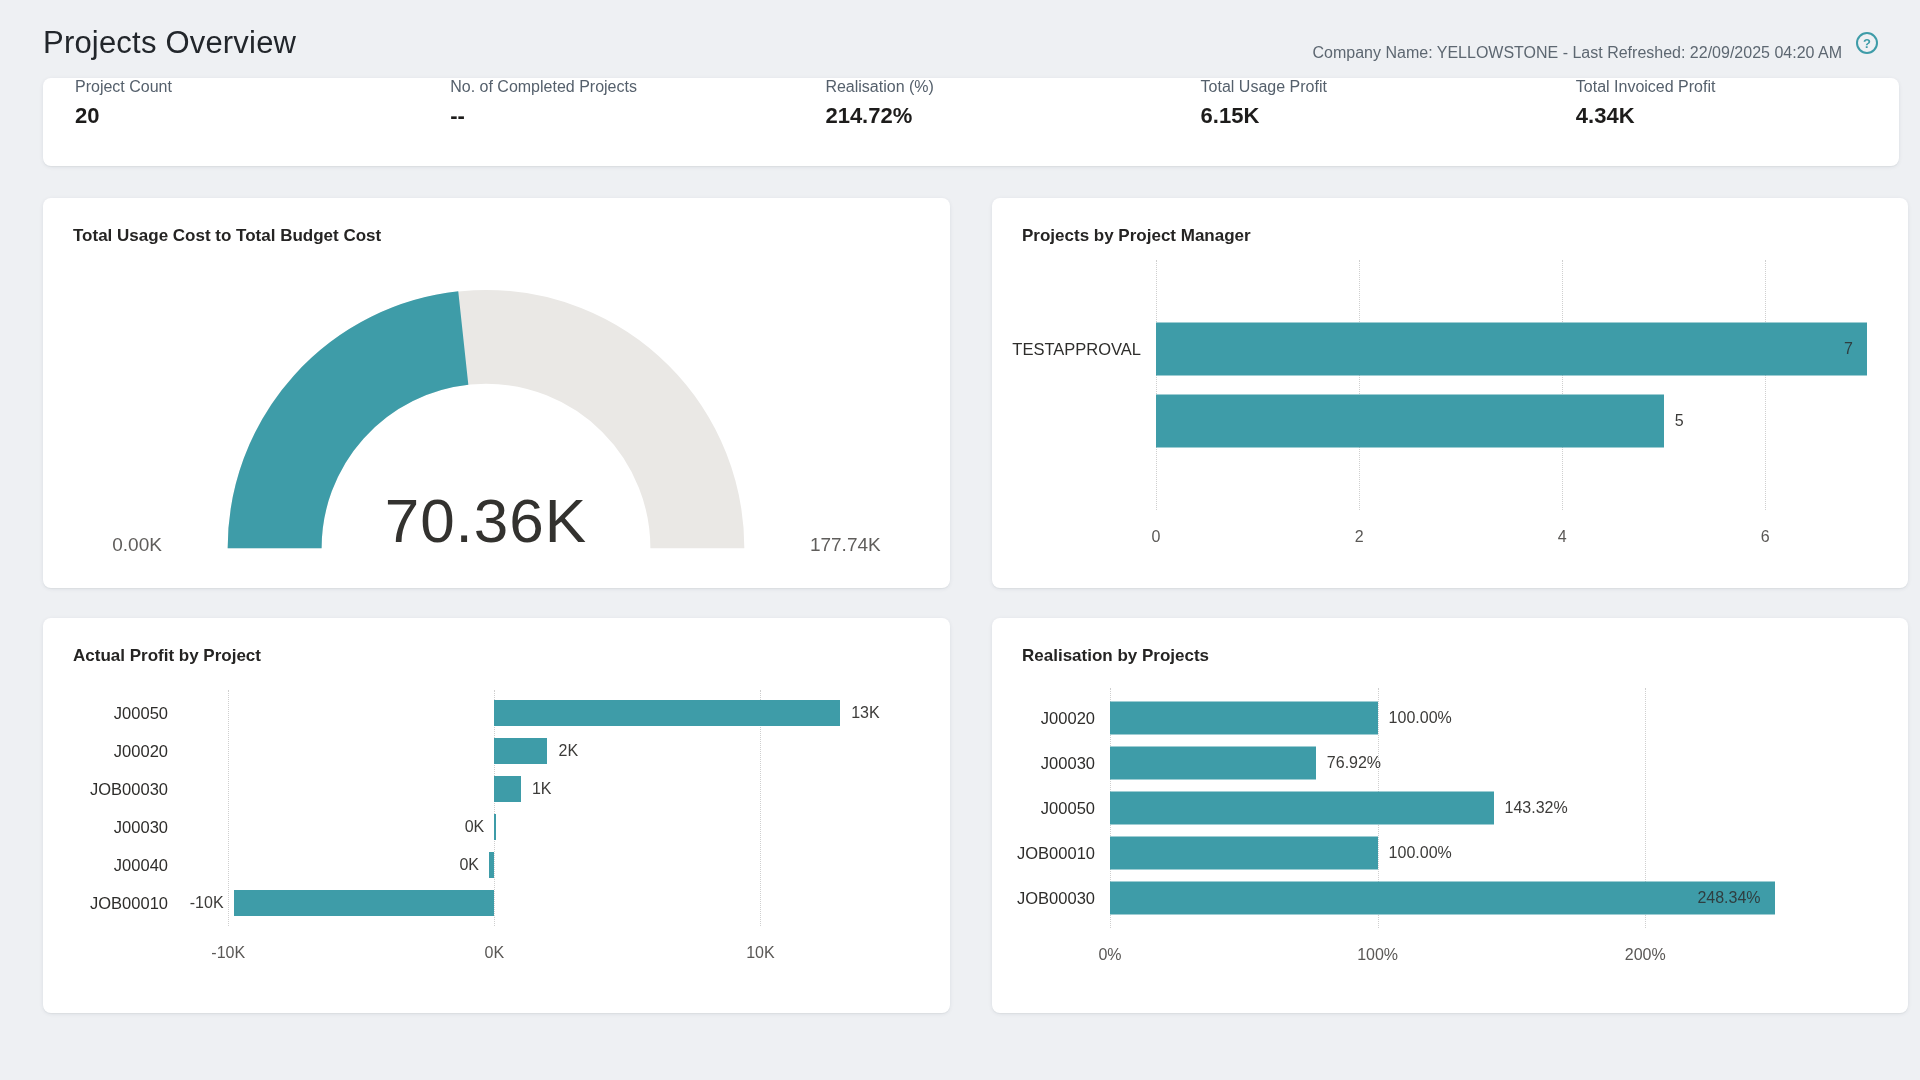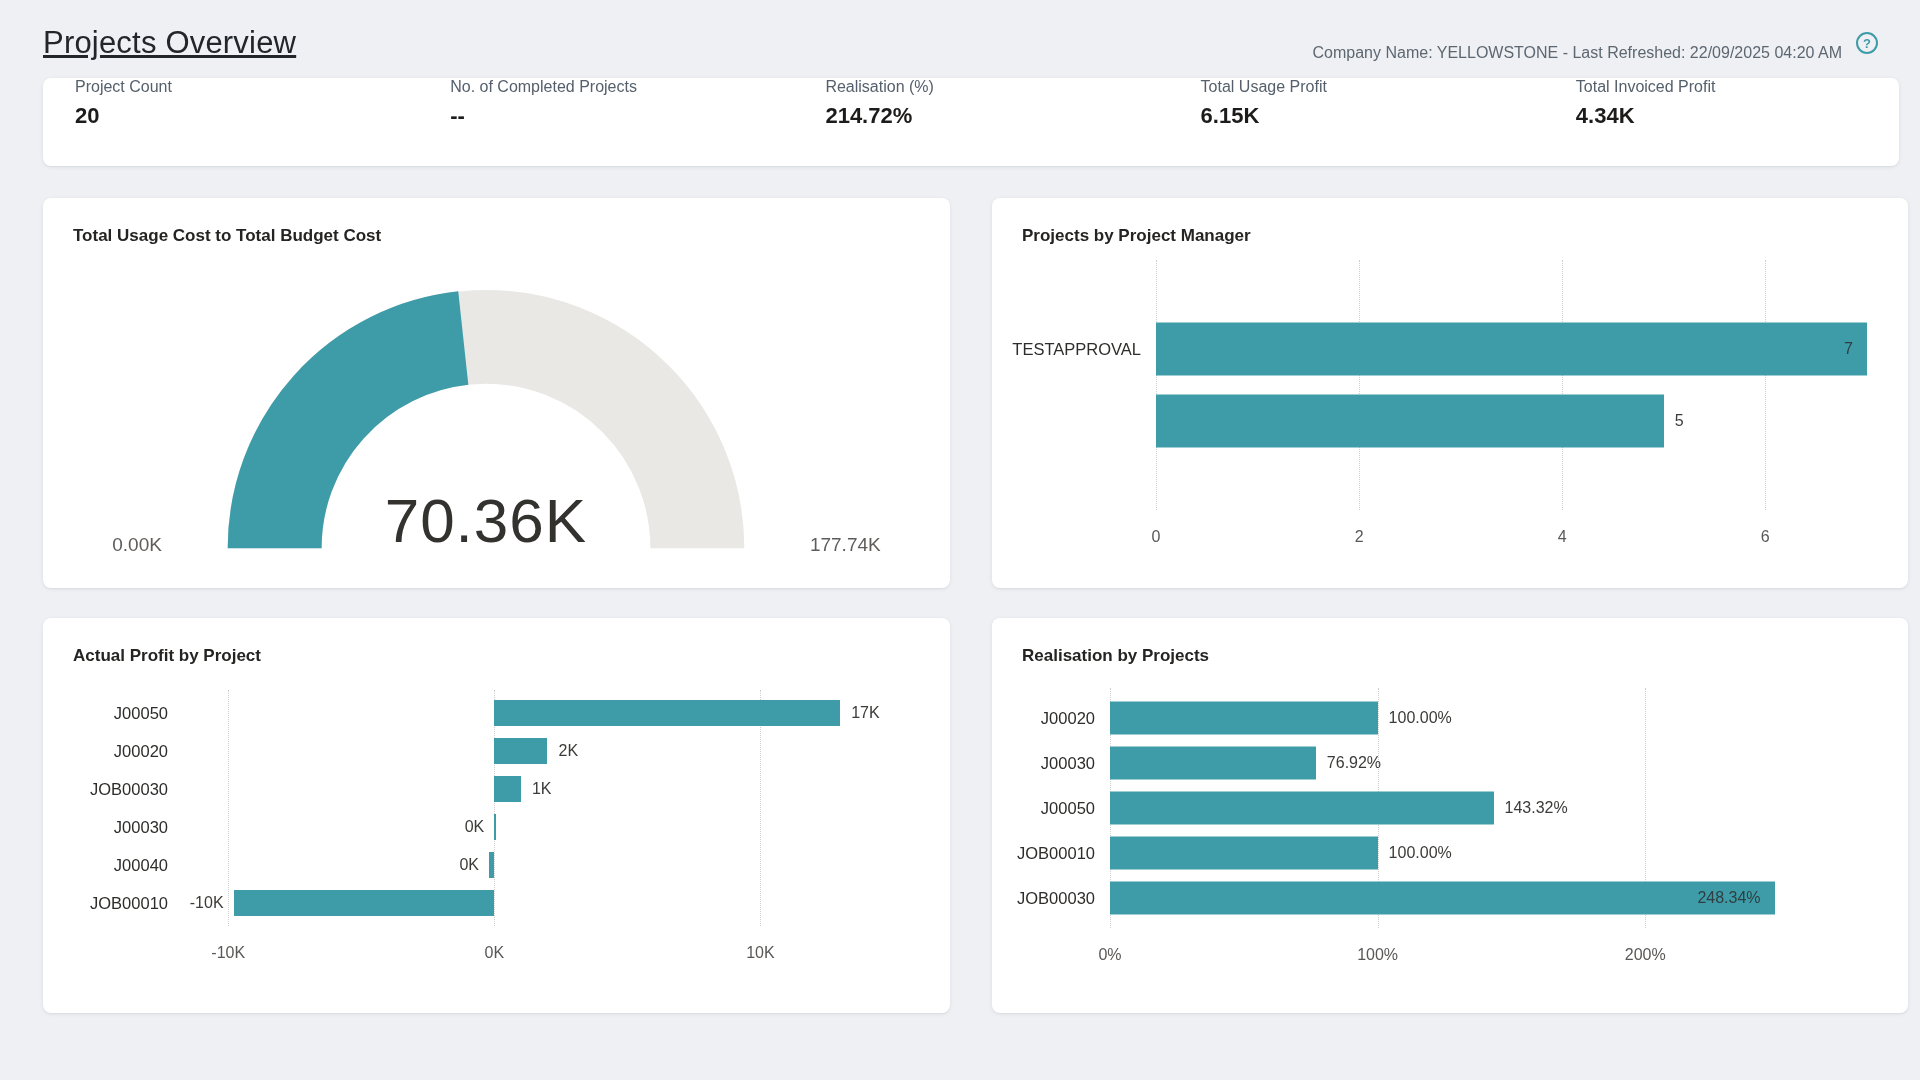--- a/index.html
+++ b/index.html
@@ -7,21 +7,21 @@
   body {
     background:#EEF0F3;
     font-family:"Liberation Sans", sans-serif;
     color:#252423;
   }
   
   .topbar {
     display:flex; align-items:center; justify-content:space-between;
     padding:24px 14px 16px 43px;
   }
-  .page-title { font-size:31px; font-weight:400; color:#22262b; letter-spacing:.2px;text-decoration:underline; }
+  .page-title { font-size:31px; font-weight:400; color:#22262b; letter-spacing:.2px; }
   .top-meta { display:flex; align-items:center; gap:14px; }
   .meta-text { font-size:16px; color:#5d6771;margin-top:20px; }
   .help-icon {
     width:22px; height:22px; border-radius:50%;
     border:2px solid #3E9CA8; color:#3E9CA8;
     display:flex; align-items:center; justify-content:center;
     font-size:13px; font-weight:700; cursor:pointer; margin-right:28px;
   }
   
   .card {
@@ -189,21 +189,21 @@
           <div class="cat">J00040</div>
           <div class="cat">JOB00010</div>
         </div>
       <div>
         <div class="plot">
             <div class="gridline" style="left: 6.13718%;"></div>
             <div class="gridline" style="left: 42.2383%;"></div>
             <div class="gridline" style="left: 78.3394%;"></div>
             <div class="brow">
               <div class="bar" style="left: 42.2383%; width: 46.9314%;"></div>
-              <div class="vlabel" style="left: 89.1697%;">17K</div>
+              <div class="vlabel" style="left: 89.1697%;">13K</div>
             </div>
             <div class="brow">
               <div class="bar" style="left: 42.2383%; width: 7.22022%;"></div>
               <div class="vlabel" style="left: 49.4585%;">2K</div>
             </div>
             <div class="brow">
               <div class="bar" style="left: 42.2383%; width: 3.61011%;"></div>
               <div class="vlabel" style="left: 45.8484%;">1K</div>
             </div>
             <div class="brow">

